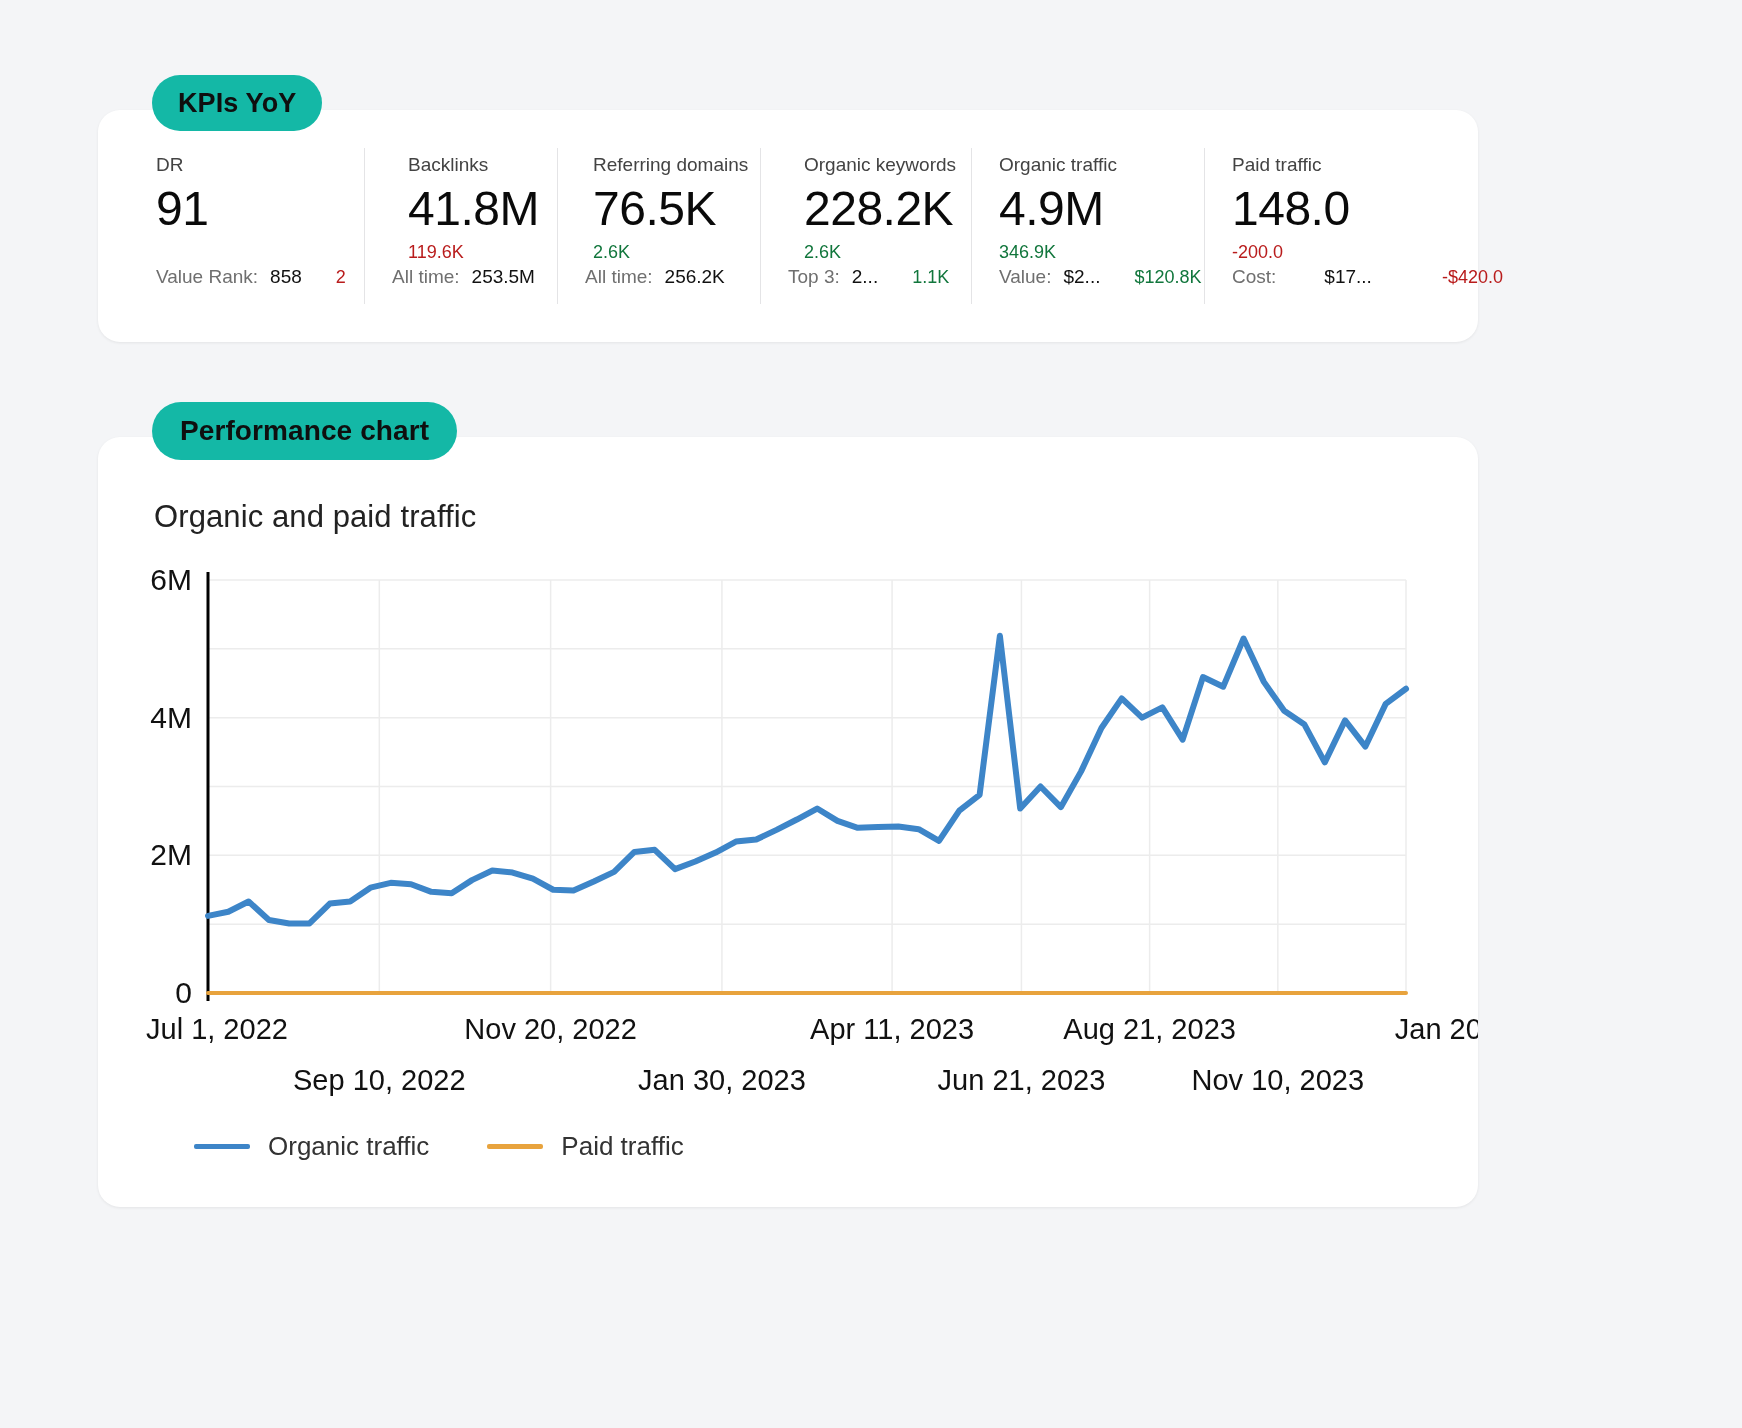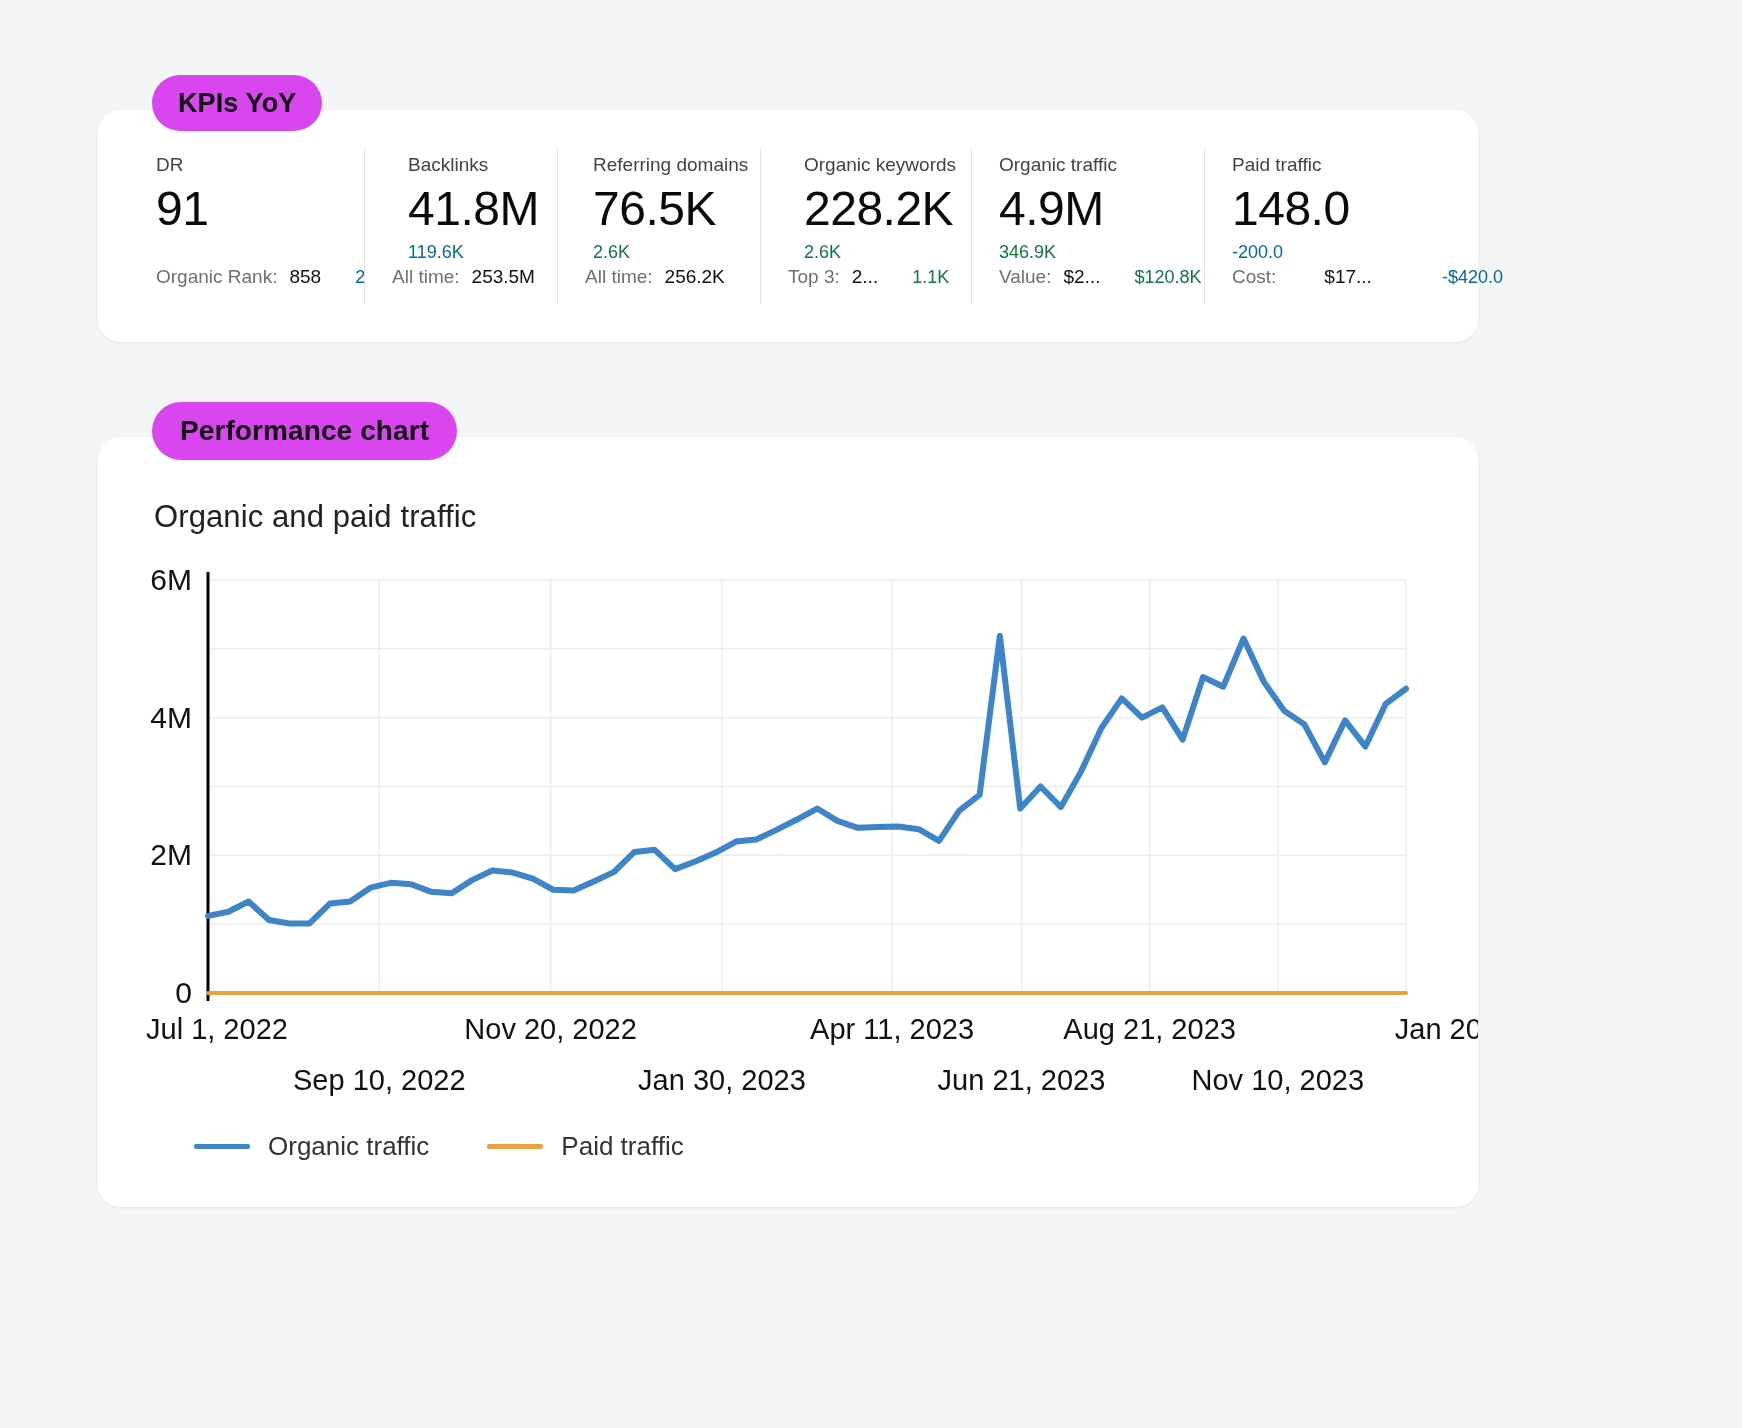--- a/index.html
+++ b/index.html
@@ -24,21 +24,21 @@
   
   .card {
     position: absolute;
     background: #ffffff;
     border-radius: 22px;
     box-shadow: 0 1px 3px rgba(0,0,0,0.07);
   }
 
   .badge {
     position: absolute;
-    background: #d946ef;
+    background: #14b8a6;
     color: #0f0f0f;
     border-radius: 40px;
     display: flex;
     align-items: center;
     justify-content: center;
     font-weight: 600;
     letter-spacing: 0.1px;
     white-space: nowrap;
     z-index: 5;
   }
@@ -105,21 +105,21 @@
     white-space: nowrap;
     letter-spacing: -0.5px;
   }
   .kpi-delta {
     font-size: 18px;
     line-height: 22px;
     margin-top: 3px;
     white-space: nowrap;
   }
   .delta-up { color: #11763c; }
-  .delta-down { color: #0369a1; }
+  .delta-down { color: #b91c1c; }
   .delta-blank { visibility: hidden; }
 
   .kpi-foot {
     position: absolute;
     top: 156px;
     left: 0;
     display: flex;
     align-items: baseline;
     gap: 12px;
     white-space: nowrap;
@@ -203,21 +203,21 @@
 
   <div class="card" id="kpi-card">
     <div class="kpi-row" id="kpi-row">
         <div class="kpi-group" style="width: 266px; padding-left: 58px;">
           <div class="kpi-cell" style="width: 104px;">
             <div class="kpi-label">DR</div>
             <div class="kpi-value">91</div>
             <div class="kpi-delta delta-blank">&nbsp;</div>
           </div>
           <div class="kpi-foot" style="left: 58px;">
-            <span class="foot-label">Organic Rank:</span>
+            <span class="foot-label">Value Rank:</span>
             <span class="foot-value">858</span>
             <span class="foot-delta delta-down">2</span>
           </div>
         </div>
         <div class="kpi-group" style="width: 193px; padding-left: 28px; justify-content: flex-end;">
           <div class="kpi-cell">
             <div class="kpi-label">Backlinks</div>
             <div class="kpi-value">41.8M</div>
             <div class="kpi-delta delta-down">119.6K</div>
           </div>

